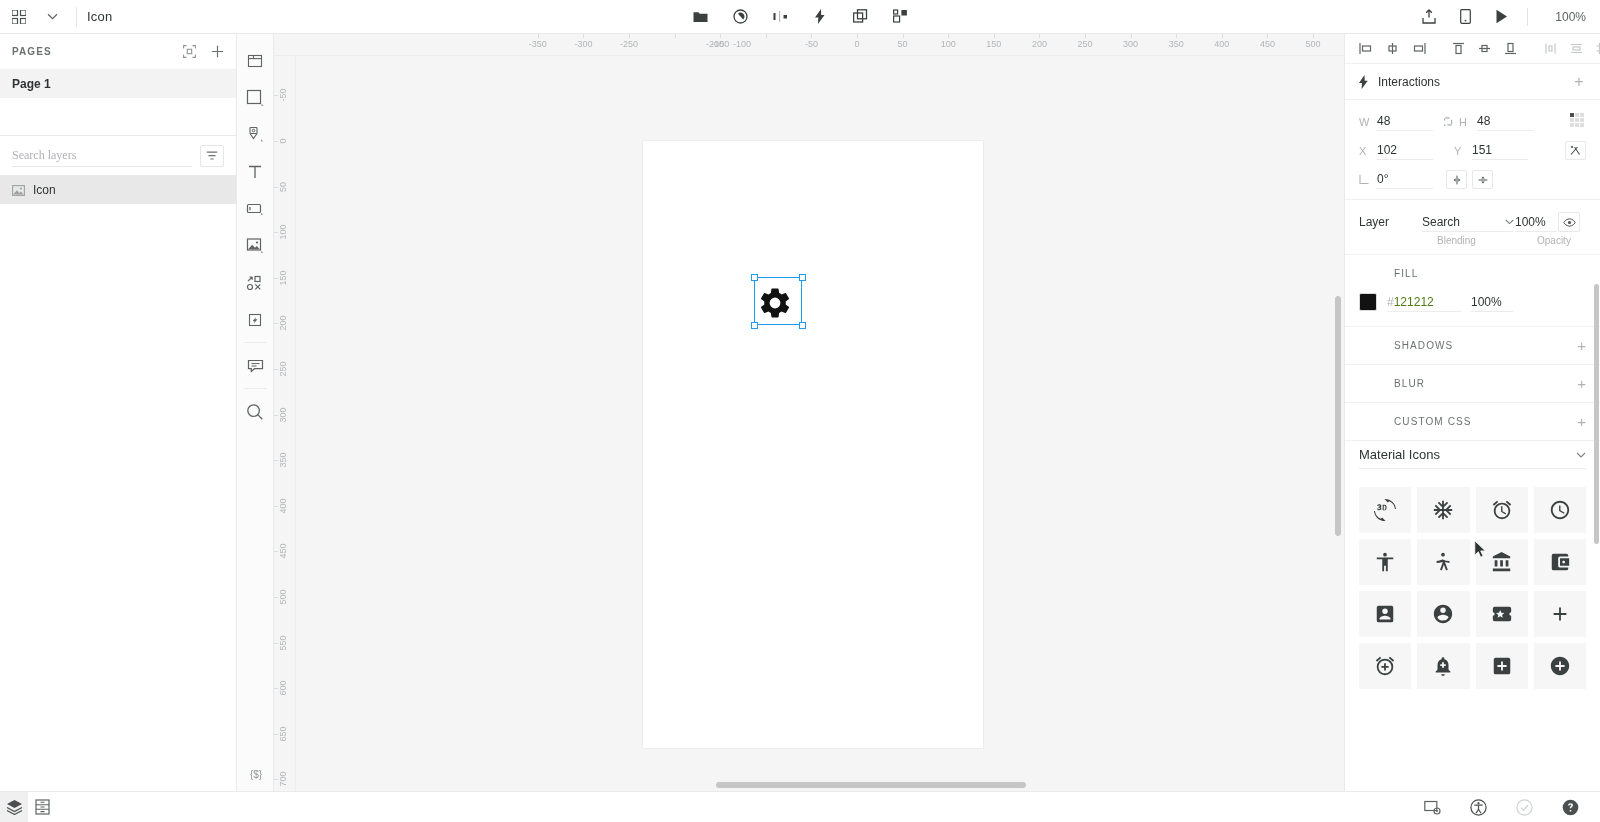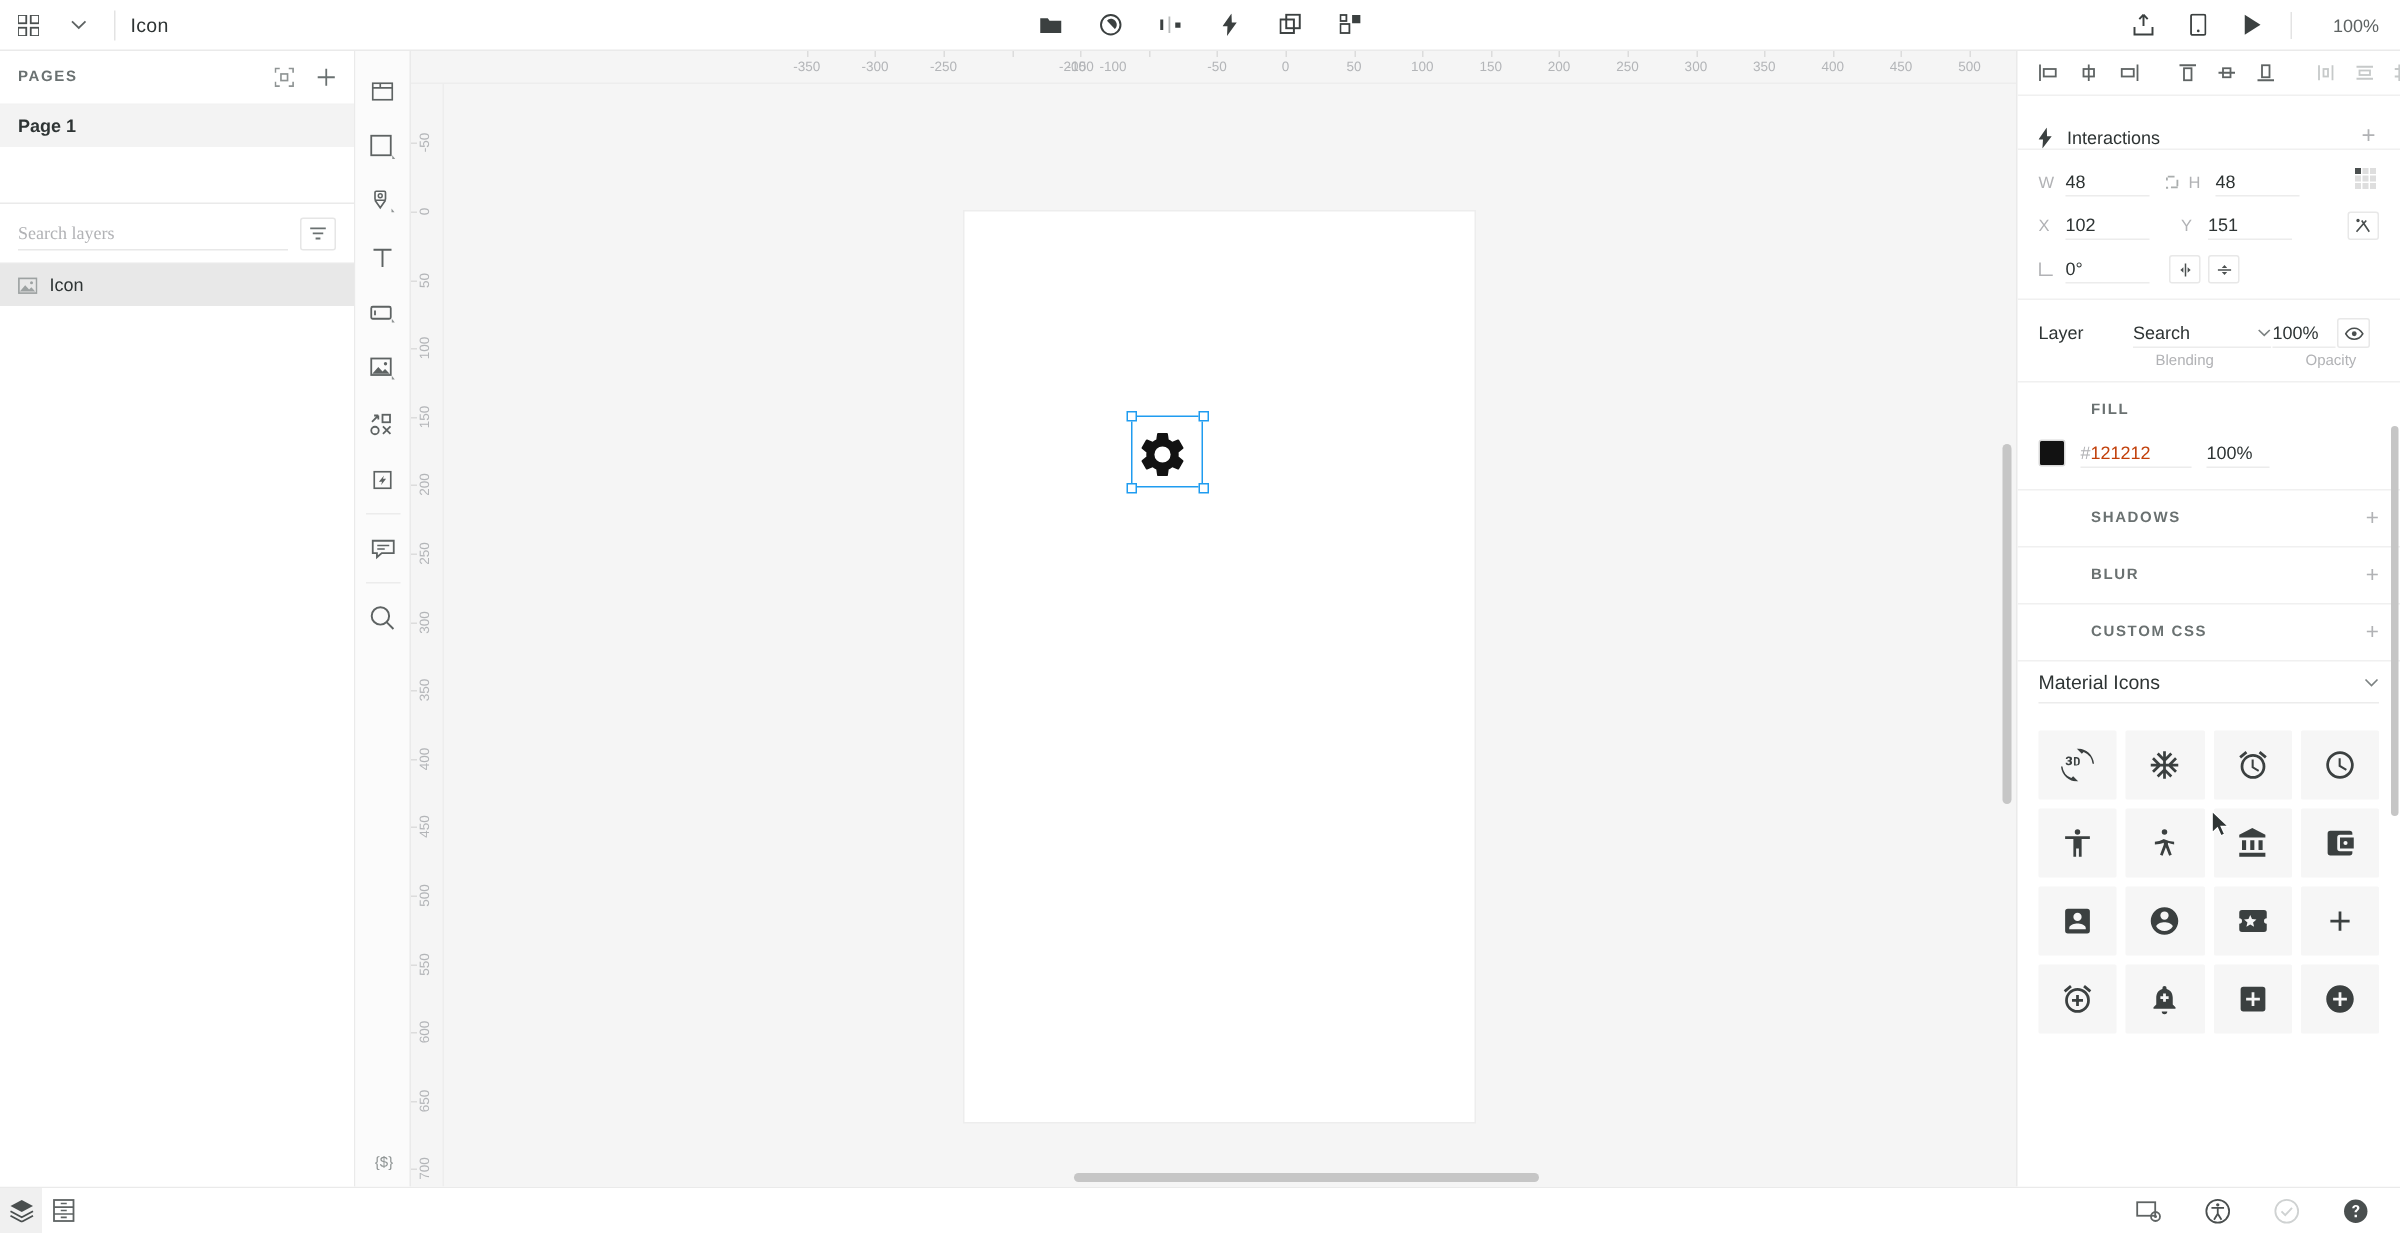--- a/index.html
+++ b/index.html
@@ -144,21 +144,21 @@
   }
   .align-row {
     height: 30px; display: flex; align-items: center; padding: 0 10px;
     border-bottom: 1px solid #f0f0f0; gap: 0;
   }
   .align-group { display: flex; align-items: center; gap: 4px; }
   .align-btn { width: 22px; height: 22px; display: flex; align-items: center; justify-content: center; cursor: pointer; }
   .align-div { width: 1px; height: 16px; background: #ececec; margin: 0 9px; }
 
   .interactions-row {
-    height: 36px; display: flex; align-items: flex-end; padding: 0 14px; gap: 10px;
+    height: 36px; display: flex; align-items: center; padding: 0 14px; gap: 10px;
     border-bottom: 1px solid #f0f0f0;
   }
   .interactions-label { font-size: 12px; color: #2e3434; }
   .plus-btn { margin-left: auto; cursor: pointer; color: #b1b2b5; font-size: 16px; line-height: 1; width:14px; text-align:center;}
 
   .measures {
     padding: 12px 14px 10px 14px; border-bottom: 1px solid #f0f0f0;
   }
   .mrow { display: flex; align-items: center; margin-bottom: 10px; }
   .mfield { display: flex; align-items: center; gap: 6px; width: 78px; }
@@ -195,30 +195,30 @@
   .lr-sub .s1 { width: 70px; }
   .lr-sub .s2 { width: 92px; font-size: 10px; color: #b1b2b5; }
   .lr-sub .s3 { width: 46px; font-size: 10px; color: #b1b2b5; }
 
   .section {
     padding: 0 14px; border-bottom: 1px solid #f0f0f0;
   }
   .section-head {
     height: 37px; display: flex; align-items: center;
   }
-  .section-title { font-size: 10px; letter-spacing: 1.1px; color: #6a7171; font-weight: 700; padding-left: 35px; }
+  .section-title { font-size: 10px; letter-spacing: 1.1px; color: #6a7171; font-weight: 400; padding-left: 35px; }
   .section-plus { margin-left: auto; color: #b1b2b5; font-size: 15px; cursor: pointer; line-height: 1; }
 
   .fill-section { padding: 0 14px 14px 14px; border-bottom: 1px solid #f0f0f0; }
   .fill-row { display: flex; align-items: center; gap: 10px; }
   .color-swatch { width: 18px; height: 18px; border-radius: 2px; border: 1px solid #d9d9d9; cursor: pointer; }
   .hex-wrap { display: flex; align-items: center; border-bottom: 1px solid #ececec; width: 74px; }
   .hex-hash { font-size: 12px; color: #b1b2b5; }
   .hex-input {
-    border: none; outline: none; width: 64px; font-size: 12px; color: #c2410c;
+    border: none; outline: none; width: 64px; font-size: 12px; color: #4d7c0f;
     background: transparent; height: 19px; font-family: "Liberation Sans", sans-serif; padding: 0;
   }
   .fill-op {
     border: none; outline: none; border-bottom: 1px solid #ececec; width: 42px;
     font-size: 12px; color: #2e3434; background: transparent; height: 19px;
     font-family: "Liberation Sans", sans-serif; padding: 0;
   }
 
   .icons-section { padding: 0 14px; }
   .icon-set-select {

